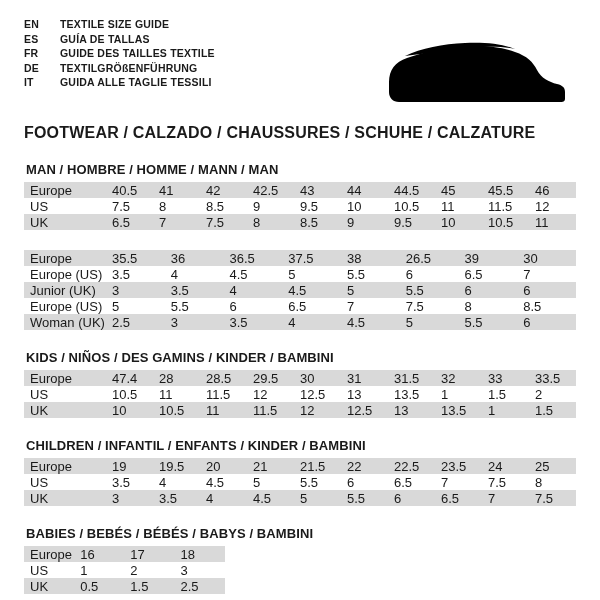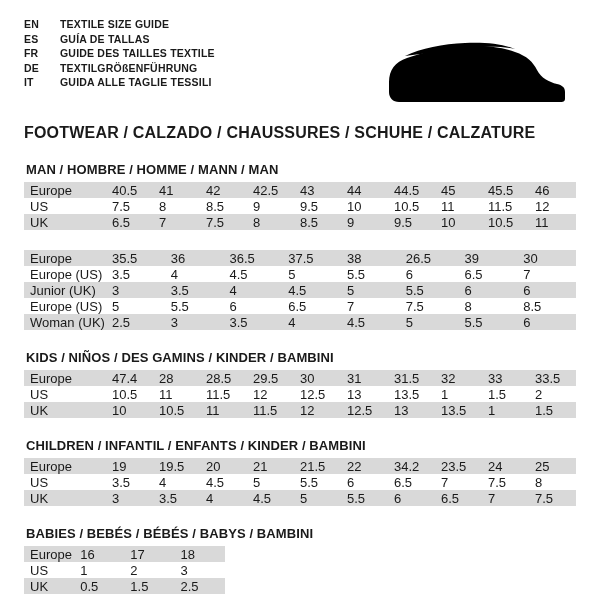--- a/index.html
+++ b/index.html
@@ -297,21 +297,21 @@
     <table class="sizes">
       <tbody>
         <tr class="shaded">
           <td class="rowlabel">Europe</td>
           <td>19</td>
           <td>19.5</td>
           <td>20</td>
           <td>21</td>
           <td>21.5</td>
           <td>22</td>
-          <td>34.2</td>
+          <td>22.5</td>
           <td>23.5</td>
           <td>24</td>
           <td>25</td>
         </tr>
         <tr class="plain">
           <td class="rowlabel">US</td>
           <td>3.5</td>
           <td>4</td>
           <td>4.5</td>
           <td>5</td>

